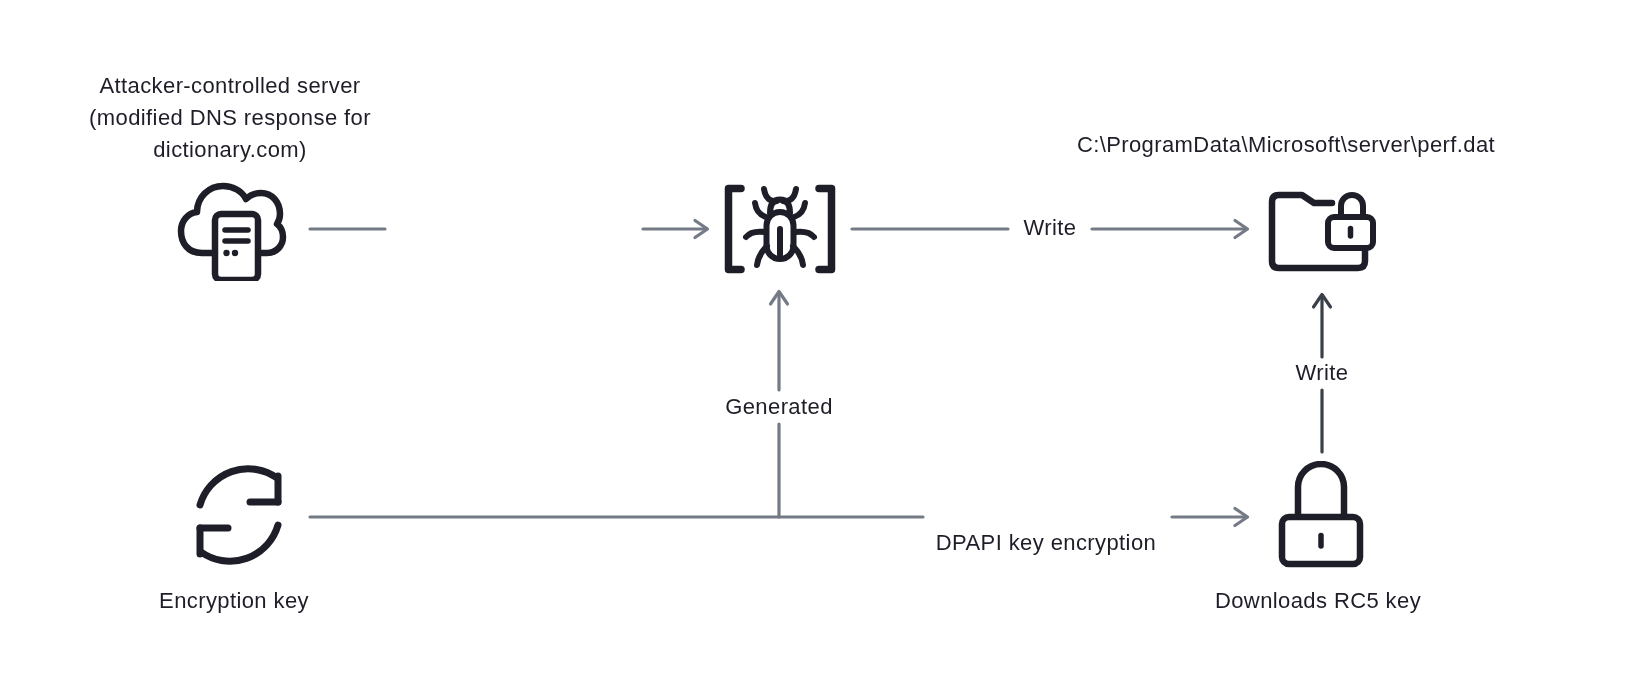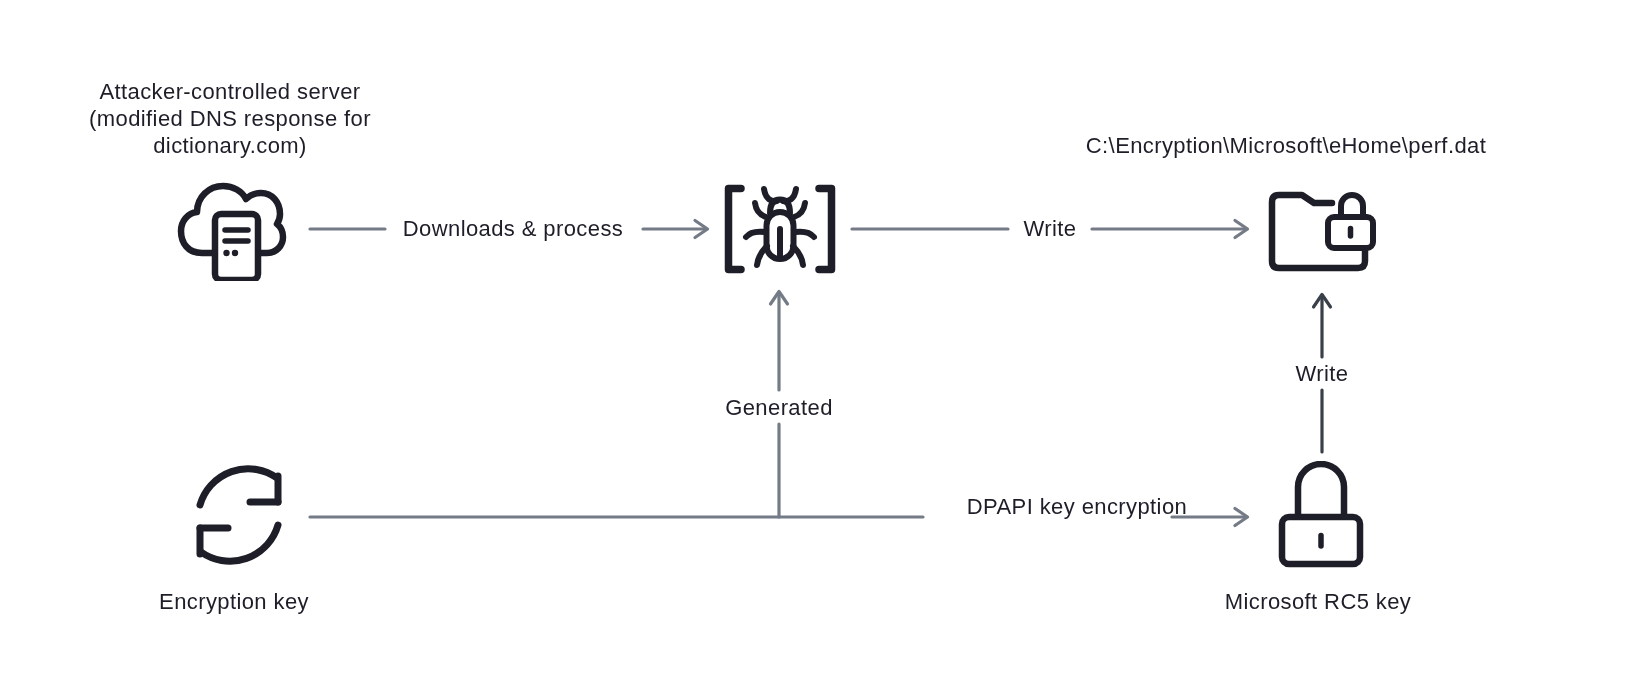--- a/index.html
+++ b/index.html
@@ -20,21 +20,21 @@
     height:696px;
     background:var(--background);
     overflow:hidden;
   }
   .lbl{
     position:absolute;
     transform:translate(-50%,-50%);
     color:var(--ink);
     font-size:22px;
     letter-spacing:0.4px;
-    line-height:27px;
+    line-height:32px;
     white-space:pre-line;
     text-align:center;
   }
   .icon{position:absolute;}
   svg{display:block;}
   .s-ink{stroke:var(--ink);}
   .s-line{stroke:var(--connector);}
   .s-dark{stroke:var(--connector-dark);}
   .f-none{fill:none;}
   .f-white{fill:#ffffff;}
@@ -129,29 +129,28 @@
   <svg class="icon" style="left:1278px;top:461px;" width="86" height="107" viewBox="0 0 86 107">
     <path class="s-ink f-none" stroke-width="6.5" stroke-linecap="round" d="M20,58 V26 A23,23 0 0 1 66,26 V58"></path>
     <rect class="s-ink f-white" stroke-width="6.5" x="4" y="56" width="78" height="47" rx="7"></rect>
     <path class="s-ink f-none" stroke-width="5.5" stroke-linecap="round" d="M43,74.5 V85"></path>
   </svg>
 
   <div class="lbl" style="left:230px;top:118px;">Attacker-controlled server
 (modified DNS response for
 dictionary.com)</div>
 
-  <div class="lbl" style="left:1286px;top:145px;">C:\Encryption\Microsoft\eHome\perf.dat</div>
+  <div class="lbl" style="left:1286px;top:145px;">C:\ProgramData\Microsoft\server\perf.dat</div>
 
-  <div class="lbl" style="left:513px;top:228px;">Downloads &amp; process</div>
 
   <div class="lbl" style="left:1050px;top:228px;">Write</div>
 
   <div class="lbl" style="left:779px;top:407px;">Generated</div>
 
-  <div class="lbl" style="left:1046px;top:506px;margin-left:31px;">DPAPI key encryption</div>
+  <div class="lbl" style="left:1046px;top:543px;">DPAPI key encryption</div>
 
   <div class="lbl" style="left:1322px;top:373px;">Write</div>
 
   <div class="lbl" style="left:234px;top:601px;">Encryption key</div>
 
-  <div class="lbl" style="left:1318px;top:601px;">Microsoft RC5 key</div>
+  <div class="lbl" style="left:1318px;top:601px;">Downloads RC5 key</div>
 
 </div>
 
 </body></html>

